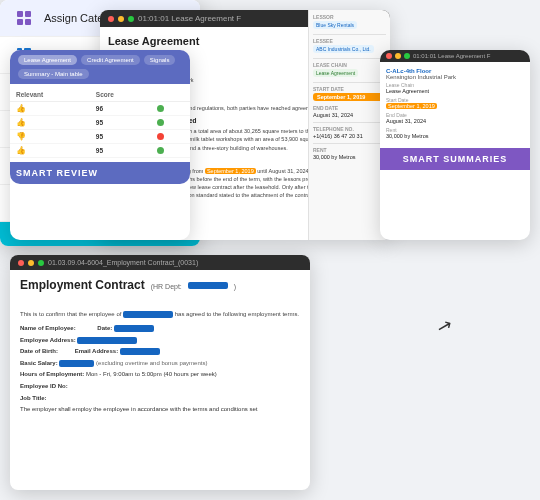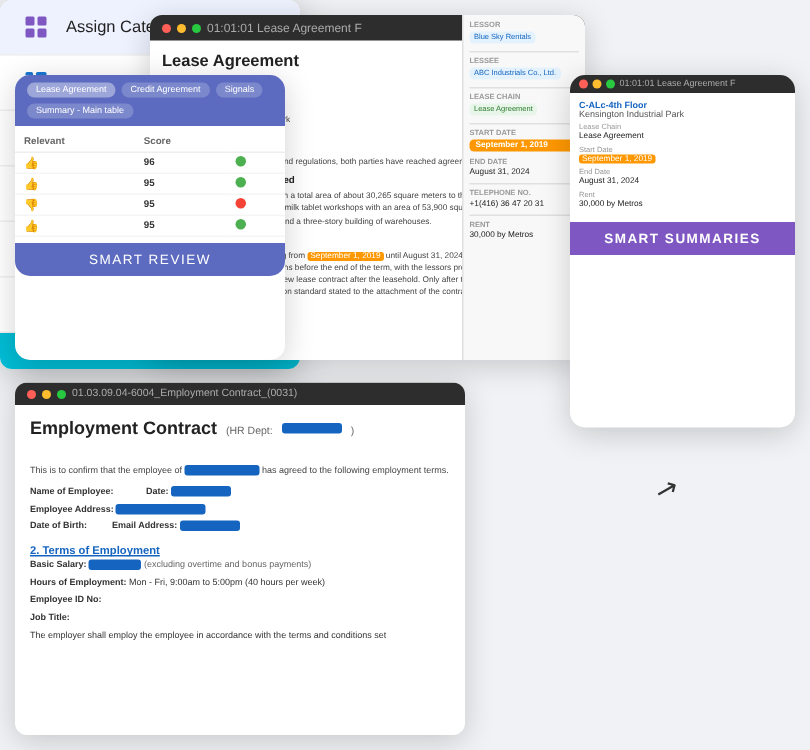--- a/index.html
+++ b/index.html
@@ -120,34 +120,34 @@
     .sr-table td { padding: 2px 6px; border-bottom: 1px solid #f5f5f5; }
     .sr-score { font-weight: 700; color: #333; }
     .sr-dot { width: 7px; height: 7px; border-radius: 50%; display: inline-block; }
     .dot-green2 { background: #4caf50; }
     .dot-red2 { background: #f44336; }
     .thumb-up { color: #4caf50; font-size: 8px; }
     .thumb-down { color: #f44336; font-size: 8px; }
     .sr-footer {
       background: #5c6bc0;
       color: #fff;
-      text-align: center;
+      text-align: left;
       font-size: 9px;
-      font-weight: 400;
+      font-weight: 700;
       letter-spacing: 1px;
       padding: 6px;
       border-radius: 0 0 10px 10px;
     }
 
     
     #smart-summaries-card {
       top: 50px;
       right: 10px;
       width: 150px;
-      height: 235px;
+      height: 190px;
       border-radius: 10px;
       overflow: hidden;
     }
     .ss-body { padding: 6px; font-size: 5.5px; color: #333; }
     .ss-company { font-size: 6px; font-weight: 700; color: #1565c0; margin-bottom: 2px; }
     .ss-item { margin-bottom: 3px; }
     .ss-item-label { color: #999; font-size: 5px; }
     .ss-item-value { color: #222; font-size: 5.5px; }
     .ss-highlight { background: #ff9800; color: #fff; border-radius: 2px; padding: 0 2px; }
     .ss-footer {
@@ -422,21 +422,20 @@
     </div>
     <div class="ec-row">
       <span class="ec-label">Name of Employee:</span> &nbsp;&nbsp;&nbsp;&nbsp;&nbsp;&nbsp;&nbsp;&nbsp;&nbsp;&nbsp;&nbsp; <span class="ec-label">Date:</span> <span class="ec-field" style="width:40px;"></span>
     </div>
     <div class="ec-row">
       <span class="ec-label">Employee Address:</span> <span class="ec-field" style="width:60px;"></span>
     </div>
     <div class="ec-row">
       <span class="ec-label">Date of Birth:</span> &nbsp;&nbsp;&nbsp;&nbsp;&nbsp;&nbsp;&nbsp;&nbsp; <span class="ec-label">Email Address:</span> <span class="ec-field" style="width:40px;"></span>
     </div>
-    <div class="ec-section-title">2. Terms of Employment</div>
     <div class="ec-row">
       <span class="ec-label">Basic Salary:</span> <span class="ec-field" style="width:35px;"></span> <span style="color:#666;">(excluding overtime and bonus payments)</span>
     </div>
     <div class="ec-row">
       <span class="ec-label">Hours of Employment:</span> Mon - Fri, 9:00am to 5:00pm (40 hours per week)
     </div>
     <div class="ec-row">
       <span class="ec-label">Employee ID No:</span>
     </div>
     <div class="ec-row">

